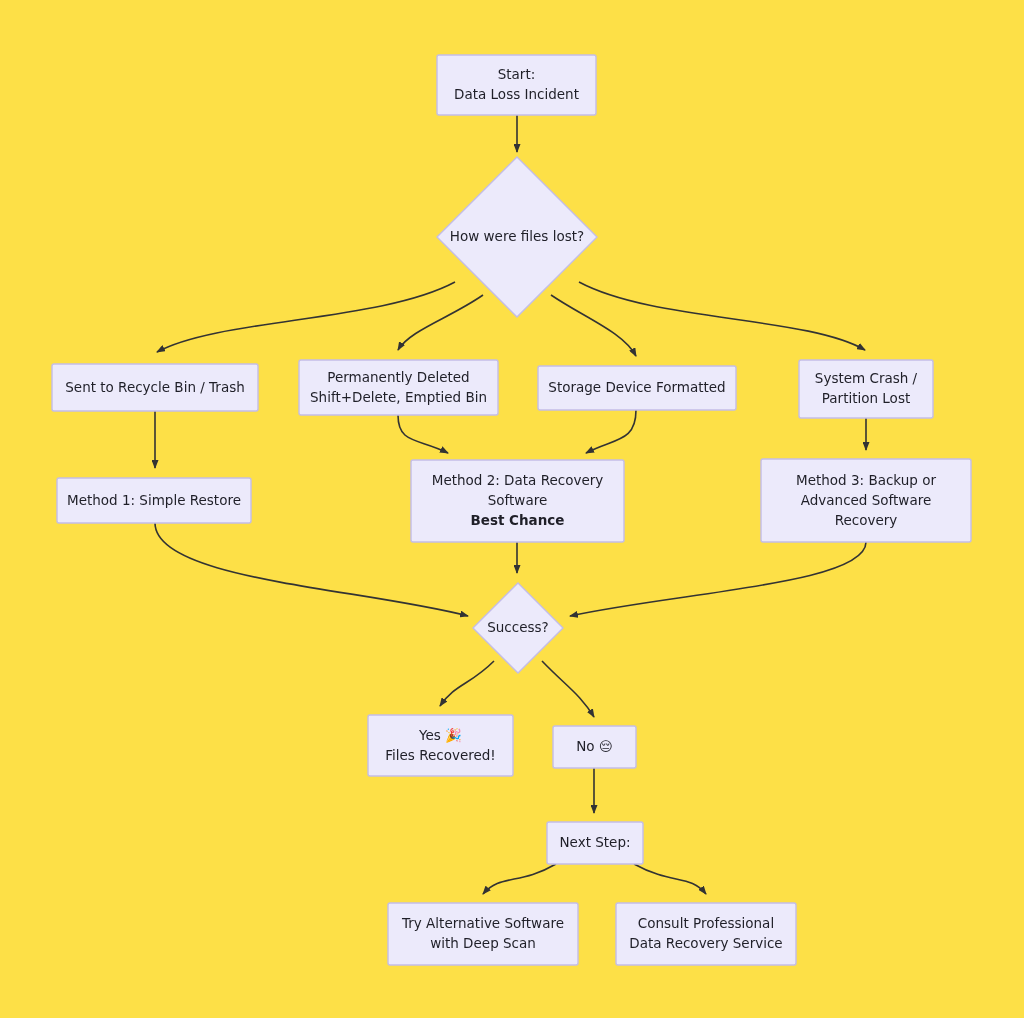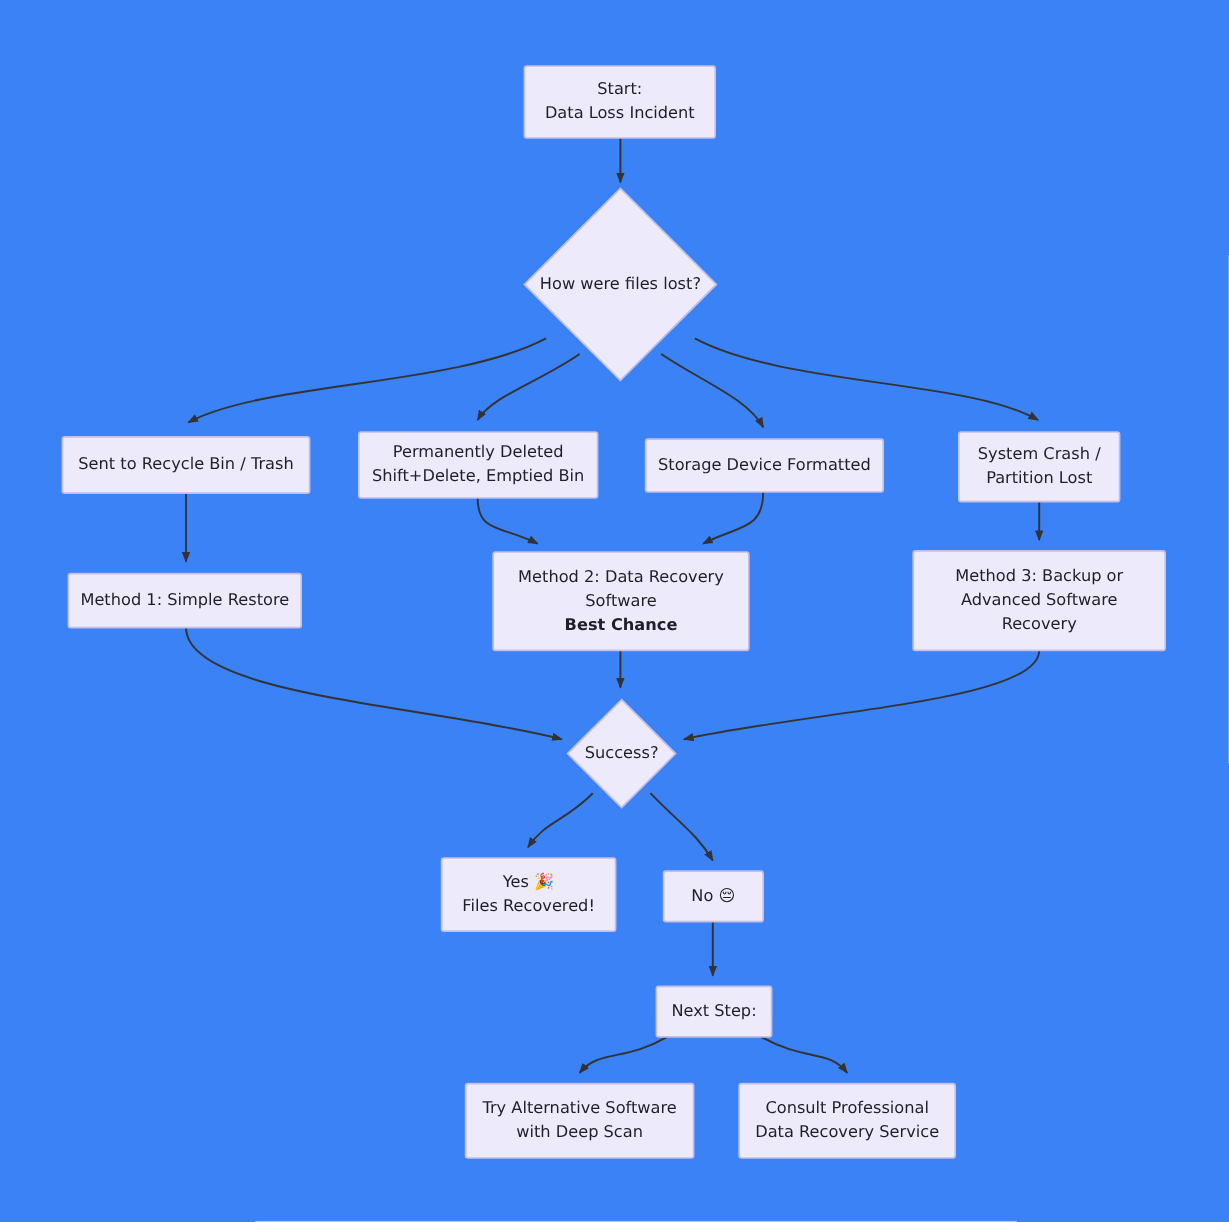--- a/index.html
+++ b/index.html
@@ -10,21 +10,21 @@
   body {
     width: 1024px;
     height: 1018px;
     font-family: "DejaVu Sans", sans-serif;
     overflow: hidden;
   }
   #flow-root {
     position: relative;
     width: 1024px;
     height: 1018px;
-    background: #3b82f6;
+    background: #fde047;
   }
   svg#flow-svg {
     position: absolute;
     top: 0;
     left: 0;
     width: 1024px;
     height: 1018px;
     display: block;
   }
   .edge-path {

